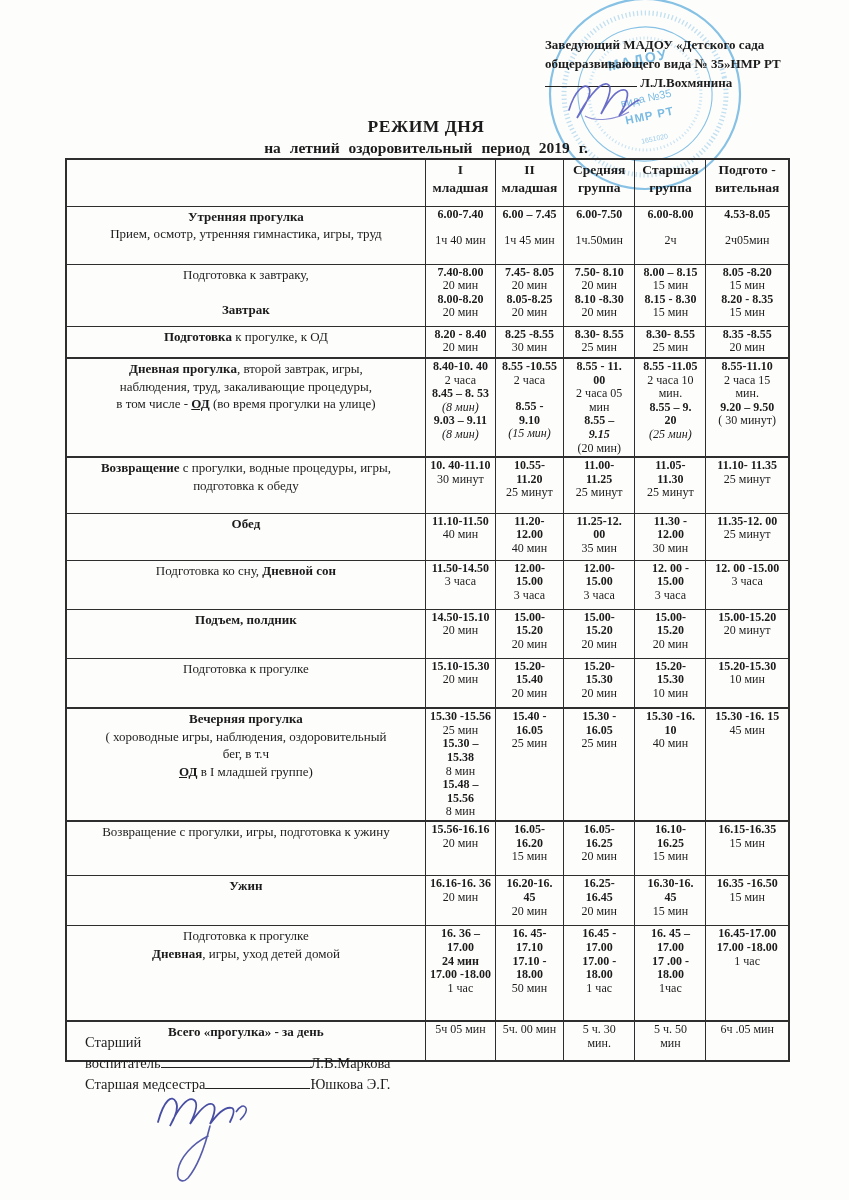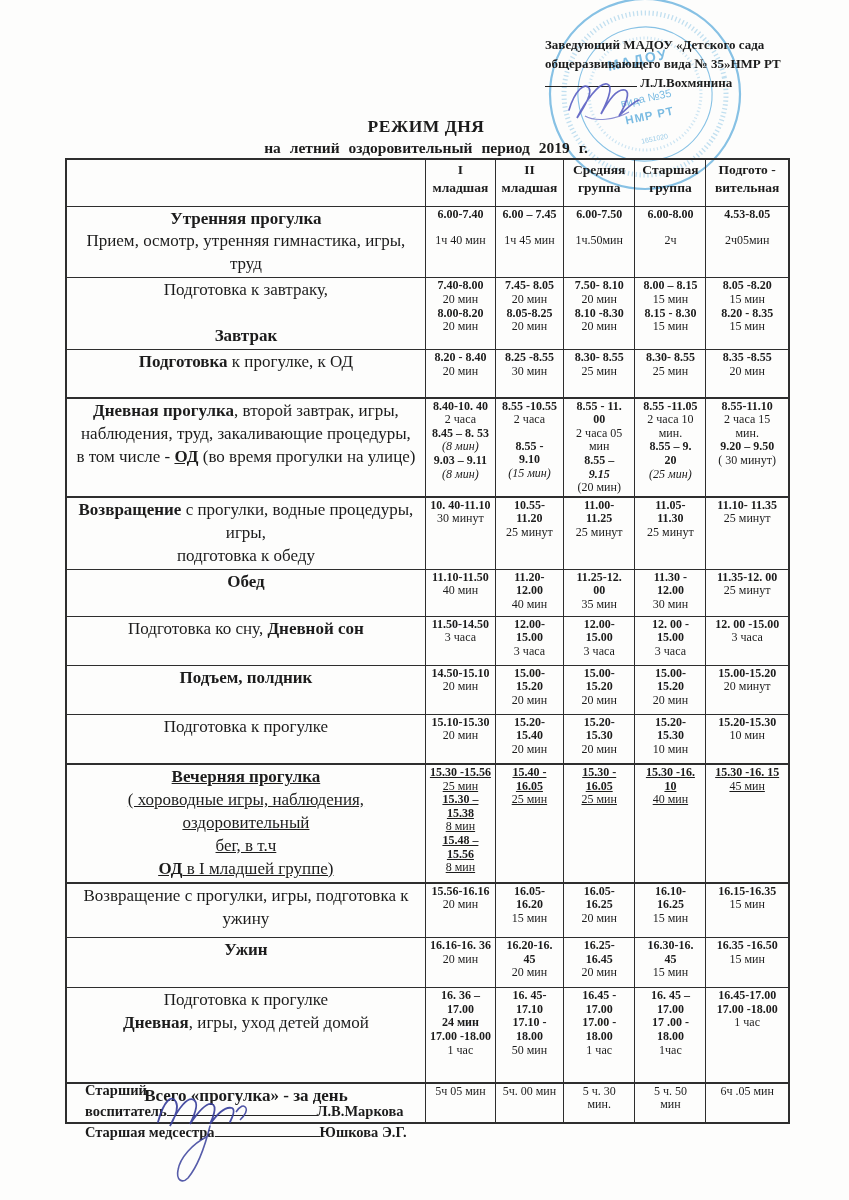--- a/index.html
+++ b/index.html
@@ -9,29 +9,29 @@
   .sig-underline{display:inline-block;width:92px;border-bottom:1.2px solid #222;height:12px;}
   .stamp-svg{position:absolute;left:540px;top:-8px;z-index:2;pointer-events:none;}
   .sig-svg{position:absolute;z-index:4;pointer-events:none;}
   .titleblock{position:absolute;left:0;top:116px;width:852px;text-align:center;z-index:3;}
   .title1{font-size:17.5px;font-weight:bold;letter-spacing:.5px;}
   .title2{font-size:15.5px;font-weight:bold;word-spacing:5px;margin-top:2px;}
   table.sched{position:absolute;left:65px;top:158px;width:725px;border-collapse:collapse;table-layout:fixed;z-index:3;}
   table.sched th,table.sched td{border:1px solid #2e2e2e;padding:1px 3px;text-align:center;vertical-align:top;overflow:hidden;}
   table.sched{border:2px solid #2e2e2e;}
   th.colhead{font-size:13.5px;font-weight:bold;vertical-align:middle;white-space:pre-line;line-height:1.35;}
-  td.activity-cell{font-size:17px;line-height:1.35;padding-top:4px;}
+  td.activity-cell{font-size:13px;line-height:1.35;padding-top:4px;}
   td.time-cell{font-size:12px;line-height:13.6px;padding-top:3px;}
   .ln{min-height:13px;}
   .ln.gap{height:13px;}
   .b{font-weight:bold;}
   .i{font-style:italic;}
   .u{text-decoration:underline;text-align:right;}
   tr.thick td{border-top-width:2px;}
-  .footer{position:absolute;left:85px;top:1080px;font-size:14.5px;line-height:1.45;z-index:3;font-weight:bold;}
+  .footer{position:absolute;left:85px;top:1032px;font-size:14.5px;line-height:1.45;z-index:3;}
   .f-underline{display:inline-block;border-bottom:1.2px solid #222;height:13px;vertical-align:baseline;}
   .w150{width:150px;} .w105{width:105px;}
 </style>
 </head>
 <body>
 
 <div class="page">
 
   <svg class="stamp-svg" width="210" height="205" viewBox="-105 -102 210 205">
     <g stroke="#5aabdc" fill="none" opacity="0.72" transform="rotate(-12)">
@@ -147,21 +147,21 @@
             <div class="ln b">8.15 - 8.30</div>
             <div class="ln">15 мин</div>
           </td>
           <td class="time-cell">
             <div class="ln b">8.05 -8.20</div>
             <div class="ln">15 мин</div>
             <div class="ln b">8.20 - 8.35</div>
             <div class="ln">15 мин</div>
           </td>
         </tr>
-        <tr style="height: 48px;">
+        <tr style="height: 32px;">
           <td class="activity-cell"><span class="b">Подготовка</span><span> к прогулке, к ОД</span></td>
           <td class="time-cell">
             <div class="ln b">8.20 - 8.40</div>
             <div class="ln">20  мин</div>
           </td>
           <td class="time-cell">
             <div class="ln b">8.25 -8.55</div>
             <div class="ln">30  мин</div>
           </td>
           <td class="time-cell">
@@ -343,21 +343,21 @@
           <td class="time-cell">
             <div class="ln b">15.20-</div>
             <div class="ln b">15.30</div>
             <div class="ln">10 мин</div>
           </td>
           <td class="time-cell">
             <div class="ln b">15.20-15.30</div>
             <div class="ln">10 мин</div>
           </td>
         </tr>
-        <tr class="thick" style="height: 95px; text-decoration: underline;">
+        <tr class="thick" style="height: 95px;">
           <td class="activity-cell"><span class="b">Вечерняя прогулка</span><span><br>( хороводные игры, наблюдения, оздоровительный<br>бег, в т.ч<br></span><span class="b u">ОД</span><span> в I младшей группе)</span></td>
           <td class="time-cell">
             <div class="ln b">15.30 -15.56</div>
             <div class="ln">25 мин</div>
             <div class="ln b">15.30 – 15.38</div>
             <div class="ln">8  мин</div>
             <div class="ln b">15.48 – 15.56</div>
             <div class="ln">8  мин</div>
           </td>
           <td class="time-cell">

